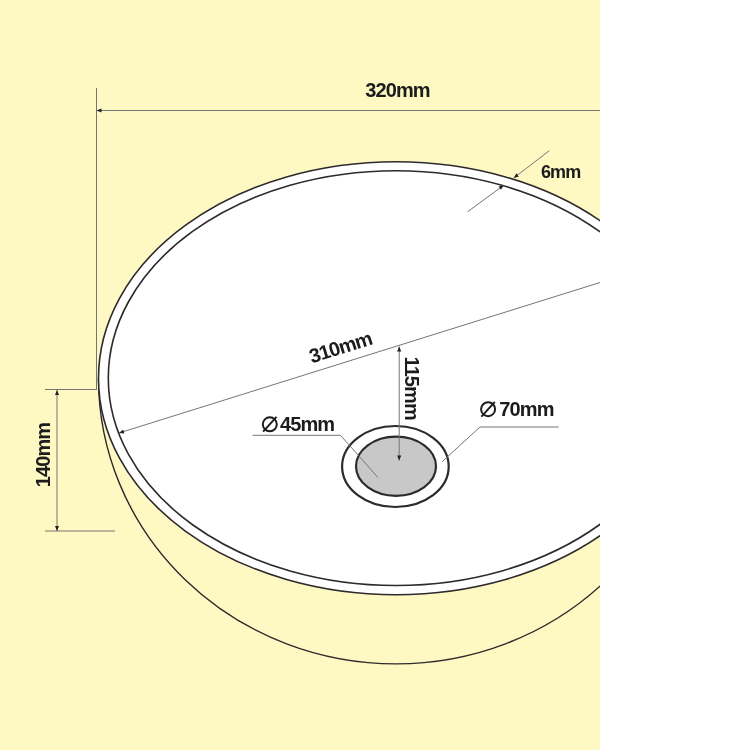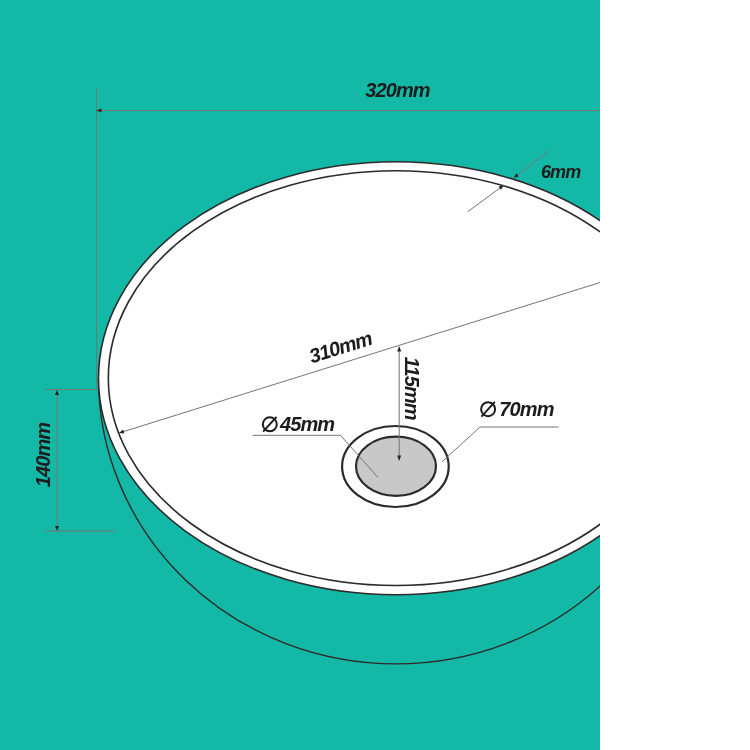--- a/index.html
+++ b/index.html
@@ -1,16 +1,16 @@
 <!DOCTYPE html>
 <html><head>
 <meta charset="utf-8">
 <style>
   html,body{margin:0;padding:0;background:#ffffff;}
-  .page{width:600px;height:750px;position:relative;background:#14b8a6;overflow:hidden;font-style:italic;}
+  .page{width:600px;height:750px;position:relative;background:#fef9c3;overflow:hidden;}
   text{font-family:"Liberation Sans",sans-serif;font-weight:bold;fill:#1c1c1c;letter-spacing:-0.9px;}
 </style>
 </head>
 <body>
 
 <div class="page">
 <svg width="750" height="750" viewBox="0 0 750 750" xmlns="http://www.w3.org/2000/svg">
   <defs>
     <marker id="arw" viewBox="0 0 5.5 4.6" refX="5.2" refY="2.3" markerWidth="5.5" markerHeight="4.6" orient="auto-start-reverse" markerUnits="userSpaceOnUse">
       <path d="M5.2 2.3 L0.2 0.25 L0.2 4.35 Z" fill="#222222"></path>

